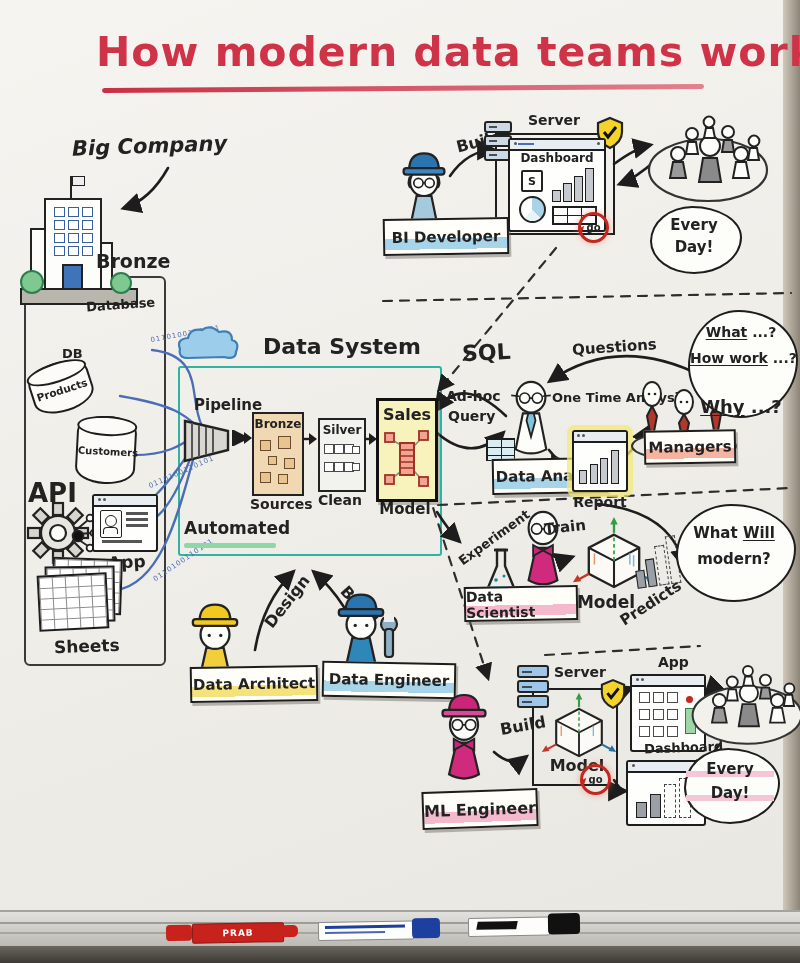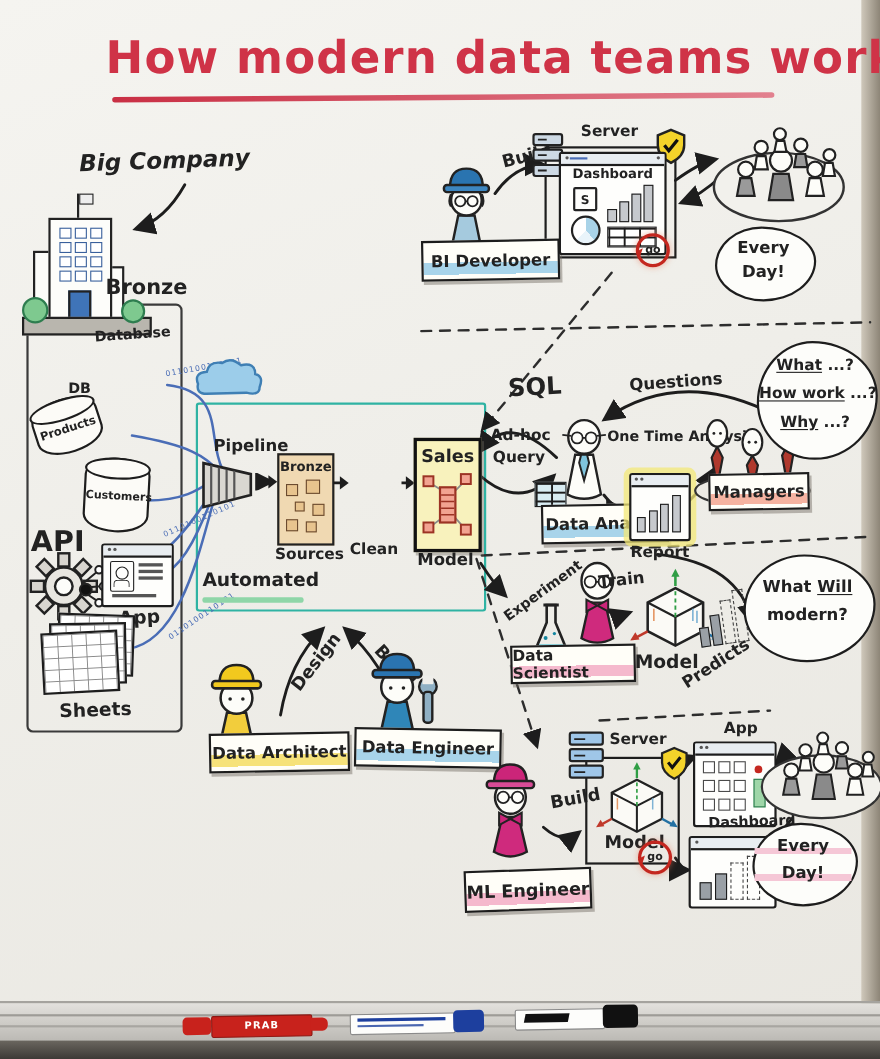--- a/index.html
+++ b/index.html
@@ -175,20 +175,21 @@
   </div>
   <div class="t" style="left:54px;top:636px;font-size:17px;font-weight:700;transform:rotate(-2deg);">Sheets</div>
 
   <div class="t" style="left:150px;top:330px;font-size:7px;color:#4a6db6;letter-spacing:1px;transform:rotate(-10deg);">0110100110101</div>
   <div class="t" style="left:146px;top:468px;font-size:7px;color:#4a6db6;letter-spacing:1px;transform:rotate(-24deg);">0110100110101</div>
   <div class="t" style="left:148px;top:556px;font-size:7px;color:#4a6db6;letter-spacing:1px;transform:rotate(-34deg);">0110100110101</div>
 
   <svg class="abs" style="left:176px;top:324px;" width="66" height="40" viewBox="0 0 66 40">
     <path d="M12 34 Q2 34 4 25 Q0 15 12 14 Q14 4 26 6 Q34 0 43 8 Q56 5 56 16 Q64 18 60 28 Q60 36 48 33 Z" fill="#9ccdea" stroke="#3f7fb4" stroke-width="2.2"></path>
   </svg>
+  <div class="t" style="left:252px;top:334px;width:180px;text-align:center;font-size:22px;font-weight:700;">Data System</div>
   <div class="t" style="left:194px;top:396px;font-size:15px;font-weight:700;">Pipeline</div>
   <svg class="abs" style="left:182px;top:418px;" width="50" height="46" viewBox="0 0 50 46">
     <path d="M3,3 L46,13 L46,32 L3,43 Z" fill="#d9d7d1" stroke="#222" stroke-width="2.4"></path>
     <g stroke="#555" stroke-width="2">
         <path d="M10,5 L10,41 M17,7 L17,39 M24,9 L24,37 M31,10 L31,35"></path>
       </g>
   </svg>
   <svg class="abs" style="left:232px;top:430px;" width="22" height="16" viewBox="0 0 22 16">
     <path d="M1,8 L14,8" stroke="#1d1d1d" stroke-width="2.6" marker-end="url(#ah)"></path>
       <path d="M12,2 L20,8 L12,14 Z" fill="#1d1d1d"></path>
@@ -200,20 +201,31 @@
     <div class="sq" style="left:14px;top:42px;width:7px;height:7px;"></div>
       <div class="sq" style="left:30px;top:44px;"></div>
     <div class="sq" style="left:6px;top:58px;"></div>
       <div class="sq" style="left:24px;top:60px;width:8px;height:8px;"></div>
   </div>
   <div class="t" style="left:250px;top:496px;width:54px;text-align:center;font-size:14px;font-weight:700;">Sources</div>
   <svg class="abs" style="left:302px;top:432px;" width="16" height="14" viewBox="0 0 16 14">
     <path d="M1,7 L9,7" stroke="#1d1d1d" stroke-width="2.4"></path>
       <path d="M7,1 L15,7 L7,13 Z" fill="#1d1d1d"></path>
   </svg>
+  <div class="abs" style="left:318px;top:418px;width:44px;height:70px;border:2.5px solid #222;background:#f2f2ef;">
+    <div class="t" style="left:0;top:3px;width:100%;text-align:center;font-size:12px;font-weight:700;">Silver</div>
+    <div class="sq2" style="left:4px;top:24px;"></div>
+      <div class="sq2" style="left:14px;top:24px;"></div>
+    <div class="sq2" style="left:24px;top:24px;"></div>
+      <div class="sq2" style="left:32px;top:26px;width:6px;height:6px;"></div>
+    <div class="sq2" style="left:4px;top:42px;"></div>
+      <div class="sq2" style="left:14px;top:42px;"></div>
+    <div class="sq2" style="left:24px;top:42px;"></div>
+      <div class="sq2" style="left:32px;top:43px;width:6px;height:6px;"></div>
+  </div>
   <div class="t" style="left:316px;top:492px;width:48px;text-align:center;font-size:14px;font-weight:700;">Clean</div>
   <svg class="abs" style="left:364px;top:432px;" width="14" height="14" viewBox="0 0 14 14">
     <path d="M1,7 L7,7" stroke="#1d1d1d" stroke-width="2.4"></path>
       <path d="M5,1 L13,7 L5,13 Z" fill="#1d1d1d"></path>
   </svg>
   <div class="abs" style="left:376px;top:398px;width:56px;height:98px;border:3px solid #111;background:#f8f2bd;box-shadow:2px 3px 0 rgba(110,105,95,.4);">
     <div class="t" style="left:0;top:4px;width:100%;text-align:center;font-size:16px;font-weight:700;">Sales</div>
     <svg style="position:absolute;left:4px;top:28px;" width="48" height="62" viewBox="0 0 48 62">
       <g stroke="#8a8a8a" stroke-width="1.6">
           <path d="M24,20 L8,10 M24,24 L40,8 M24,38 L8,50 M24,34 L40,52"></path>
@@ -394,21 +406,21 @@
               background-image:linear-gradient(transparent 55%,#f5b3a1 55%,#f5b3a1 88%,transparent 88%);">
     <span>Managers</span>
   </div>
   <div class="cloudb" style="left:688px;top:310px;width:106px;height:104px;"></div>
   <div class="t" style="left:690px;top:324px;width:102px;text-align:center;font-size:14px;font-weight:700;">
     <span class="u">What</span><span> ...?</span>
   </div>
   <div class="t" style="left:690px;top:350px;width:102px;text-align:center;font-size:14px;font-weight:700;">
     <span class="u">How work</span><span> ...?</span>
   </div>
-  <div class="t" style="left:690px;top:376px;width:102px;text-align:center;font-size:14px;font-weight:700;">
+  <div class="t" style="left:690px;top:396px;width:102px;text-align:center;font-size:18px;font-weight:700;">
     <span class="u">Why</span><span> ...?</span>
   </div>
 
   <div class="t" style="left:452px;top:530px;font-size:13px;font-weight:700;transform:rotate(-36deg);">Experiment</div>
   <svg class="abs" style="left:480px;top:546px;" width="42" height="60" viewBox="0 0 42 60">
     <path d="M10 40 L32 40 L37 51 Q38 56 31 56 L11 56 Q4 56 5 51 Z" fill="#2ab7cf"></path>
     <path d="M17 4 L25 4 L25 20 L37 49 Q39 56 31 56 L11 56 Q3 56 5 49 L17 20 Z" fill="none" stroke="#222" stroke-width="2.4"></path>
     <path d="M14 4 L28 4" stroke="#222" stroke-width="2.8"></path>
     <circle cx="16" cy="34" r="1.8" fill="#1486a0"></circle>
       <circle cx="24" cy="30" r="1.5" fill="#1486a0"></circle>

